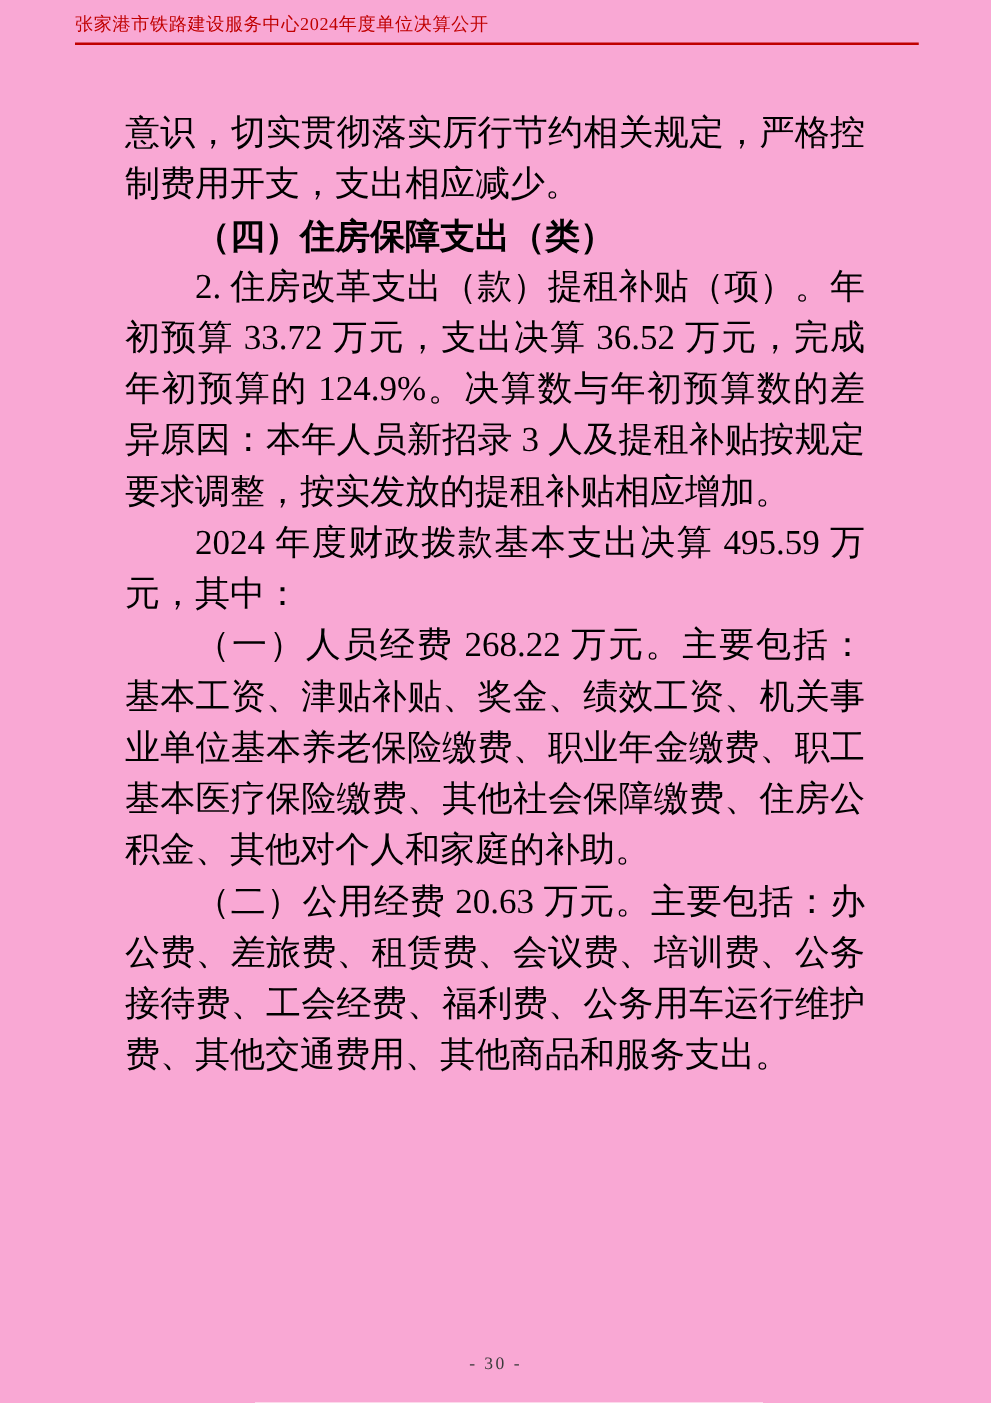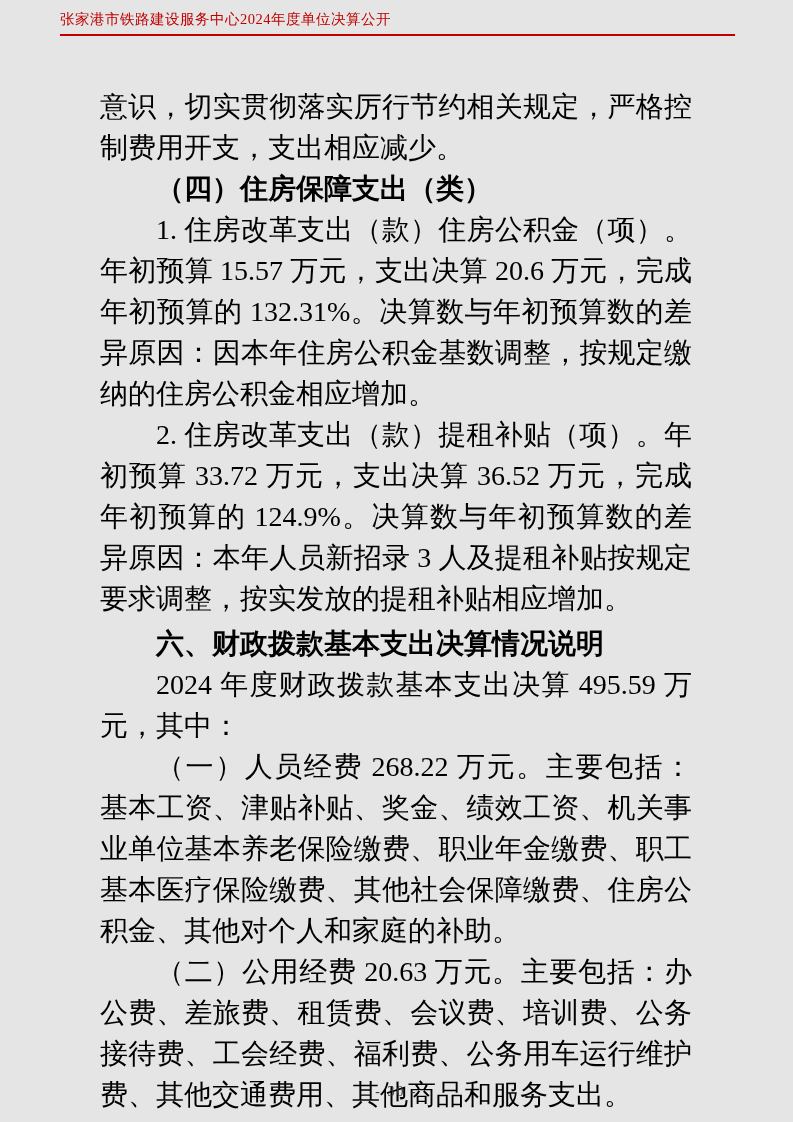--- a/index.html
+++ b/index.html
@@ -3,21 +3,21 @@
 <meta charset="utf-8">
 <style>
   * { margin: 0; padding: 0; box-sizing: border-box; }
   html, body { background: #ffffff; }
   body { font-family: "Liberation Serif", "DejaVu Serif", serif; }
 
   .page {
     position: relative;
     width: 793px;
     height: 1122px;
-    background: #e5e5e5;
+    background: #f9a8d4;
     overflow: hidden;
   }
 
   
   .page-header {
     position: absolute;
     left: 60px;
     right: 58px;
     top: 10px;
     padding-bottom: 5px;
@@ -82,25 +82,23 @@
 
   <div class="page-header">
     <span>张家港市铁路建设服务中心2024年度单位决算公开</span>
   </div>
 
   <div class="content">
     <p class="no-indent">意识，切实贯彻落实厉行节约相关规定，严格控制费用开支，支出相应减少。</p>
 
     <p class="sub-heading">（四）住房保障支出（类）</p>
 
-    <p>1. 住房改革支出（款）住房公积金（项）。年初预算 15.57 万元，支出决算 20.6 万元，完成年初预算的 132.31%。决算数与年初预算数的差异原因：因本年住房公积金基数调整，按规定缴纳的住房公积金相应增加。</p>
 
     <p>2. 住房改革支出（款）提租补贴（项）。年初预算 33.72 万元，支出决算 36.52 万元，完成年初预算的 124.9%。决算数与年初预算数的差异原因：本年人员新招录 3 人及提租补贴按规定要求调整，按实发放的提租补贴相应增加。</p>
 
-    <p class="section-heading">六、财政拨款基本支出决算情况说明</p>
 
     <p>2024 年度财政拨款基本支出决算 495.59 万元，其中：</p>
 
     <p>（一）人员经费 268.22 万元。主要包括：基本工资、津贴补贴、奖金、绩效工资、机关事业单位基本养老保险缴费、职业年金缴费、职工基本医疗保险缴费、其他社会保障缴费、住房公积金、其他对个人和家庭的补助。</p>
 
     <p>（二）公用经费 20.63 万元。主要包括：办公费、差旅费、租赁费、会议费、培训费、公务接待费、工会经费、福利费、公务用车运行维护费、其他交通费用、其他商品和服务支出。</p>
 
   </div>
 
   <div class="page-footer">

